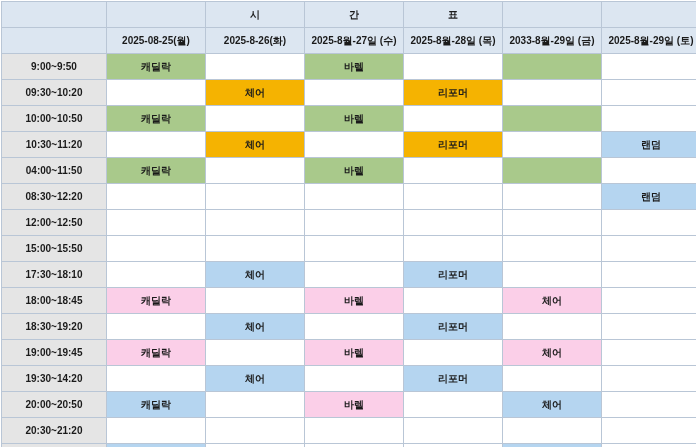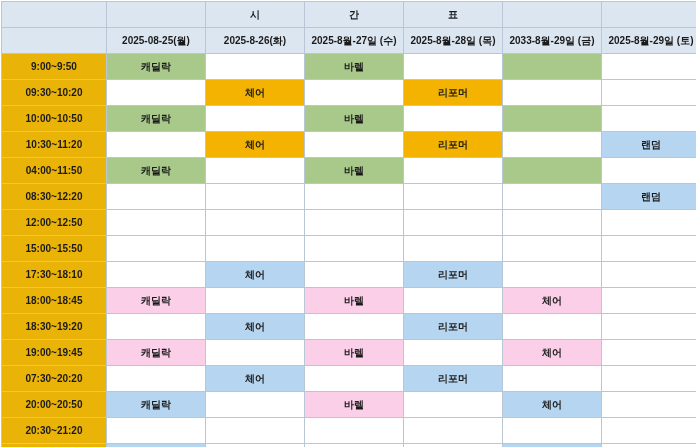--- a/index.html
+++ b/index.html
@@ -32,21 +32,21 @@
     overflow: hidden;
   }
   .col-time { width: 104px; }
   .col-day  { width: 98px; }
 
   
   .hdr-time { background: #dce6f1; }
   .hdr-day  { background: #dce6f1; }
 
   
-  .timecell { background: #eab308; }
+  .timecell { background: #e5e5e5; }
 
   
   .c-empty { background: #ffffff; }
   
   .c-green  { background: #a9c98b; }
   .c-orange { background: #f5b301; }
   .c-blue   { background: #b5d5f0; }
   .c-pink   { background: #fbcfe8; }
 </style>
 </head>
@@ -176,21 +176,21 @@
       <tr>
         <td class="col-time timecell">19:00~19:45</td>
         <td class="col-day c-pink">캐딜락</td>
         <td class="col-day c-empty"></td>
         <td class="col-day c-pink">바렐</td>
         <td class="col-day c-empty"></td>
         <td class="col-day c-pink">체어</td>
         <td class="col-day c-empty"></td>
       </tr>
       <tr>
-        <td class="col-time timecell">07:30~20:20</td>
+        <td class="col-time timecell">19:30~14:20</td>
         <td class="col-day c-empty"></td>
         <td class="col-day c-blue">체어</td>
         <td class="col-day c-empty"></td>
         <td class="col-day c-blue">리포머</td>
         <td class="col-day c-empty"></td>
         <td class="col-day c-empty"></td>
       </tr>
       <tr>
         <td class="col-time timecell">20:00~20:50</td>
         <td class="col-day c-blue">캐딜락</td>

